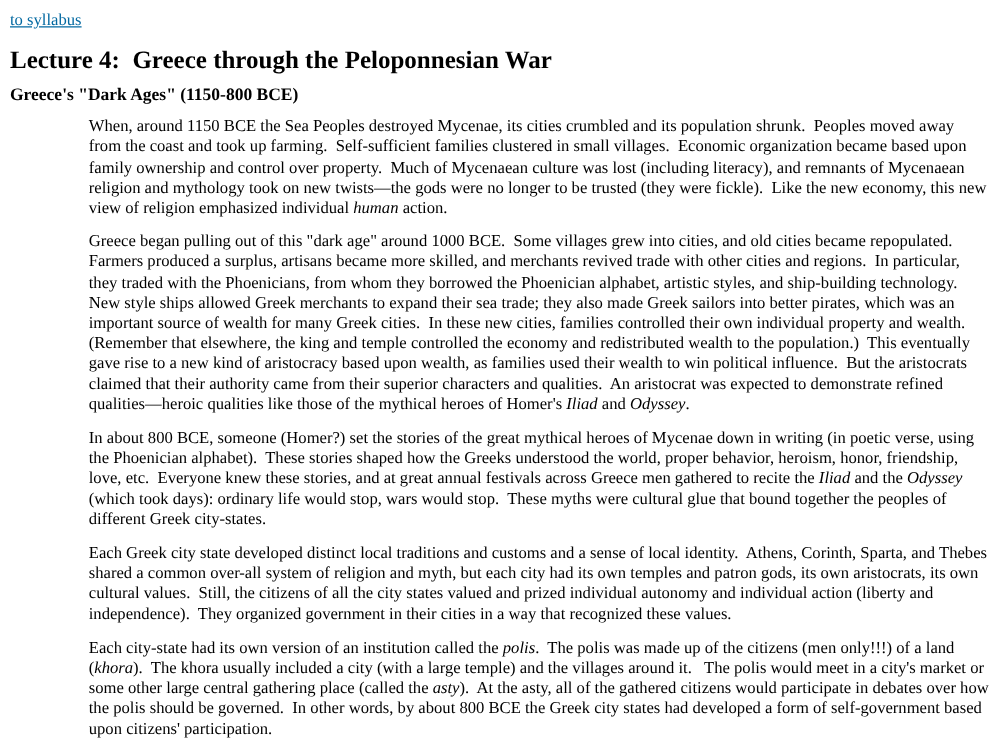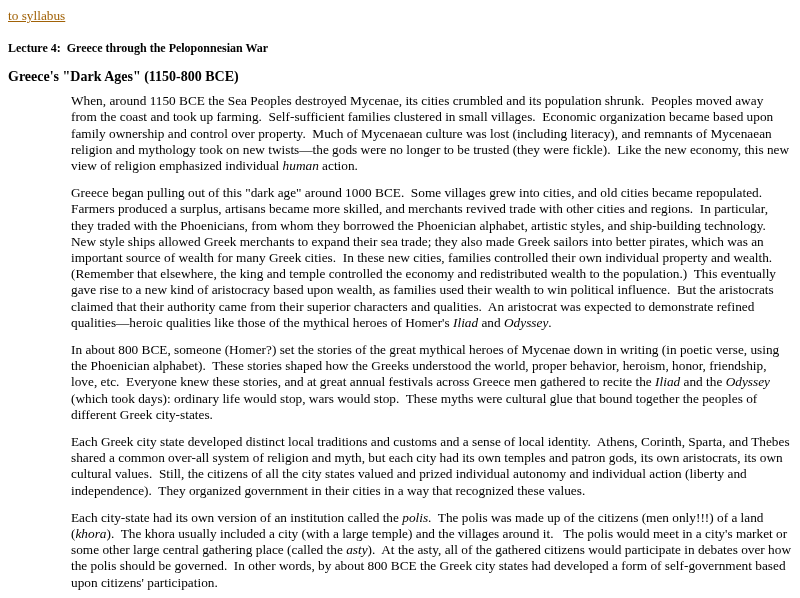--- a/index.html
+++ b/index.html
@@ -10,26 +10,26 @@
     margin: 8px;
     width: 784px;
     font-family: "Liberation Serif", "DejaVu Serif", serif;
     font-size: 13.3px;
     line-height: 16.2px;
   }
   .link-row {
     margin: 0;
   }
   a.syllabus-link {
-    color: #a16207;
+    color: #0369a1;
     text-decoration: underline;
     cursor: pointer;
   }
   h1.page-title {
-    font-size: 12px;
+    font-size: 20px;
     line-height: 21px;
     font-weight: bold;
     margin: 14px 0 0 0;
     white-space: pre-wrap;
   }
   h2.section-heading {
     font-size: 14px;
     line-height: 17px;
     font-weight: bold;
     margin: 9px 0 0 0;

